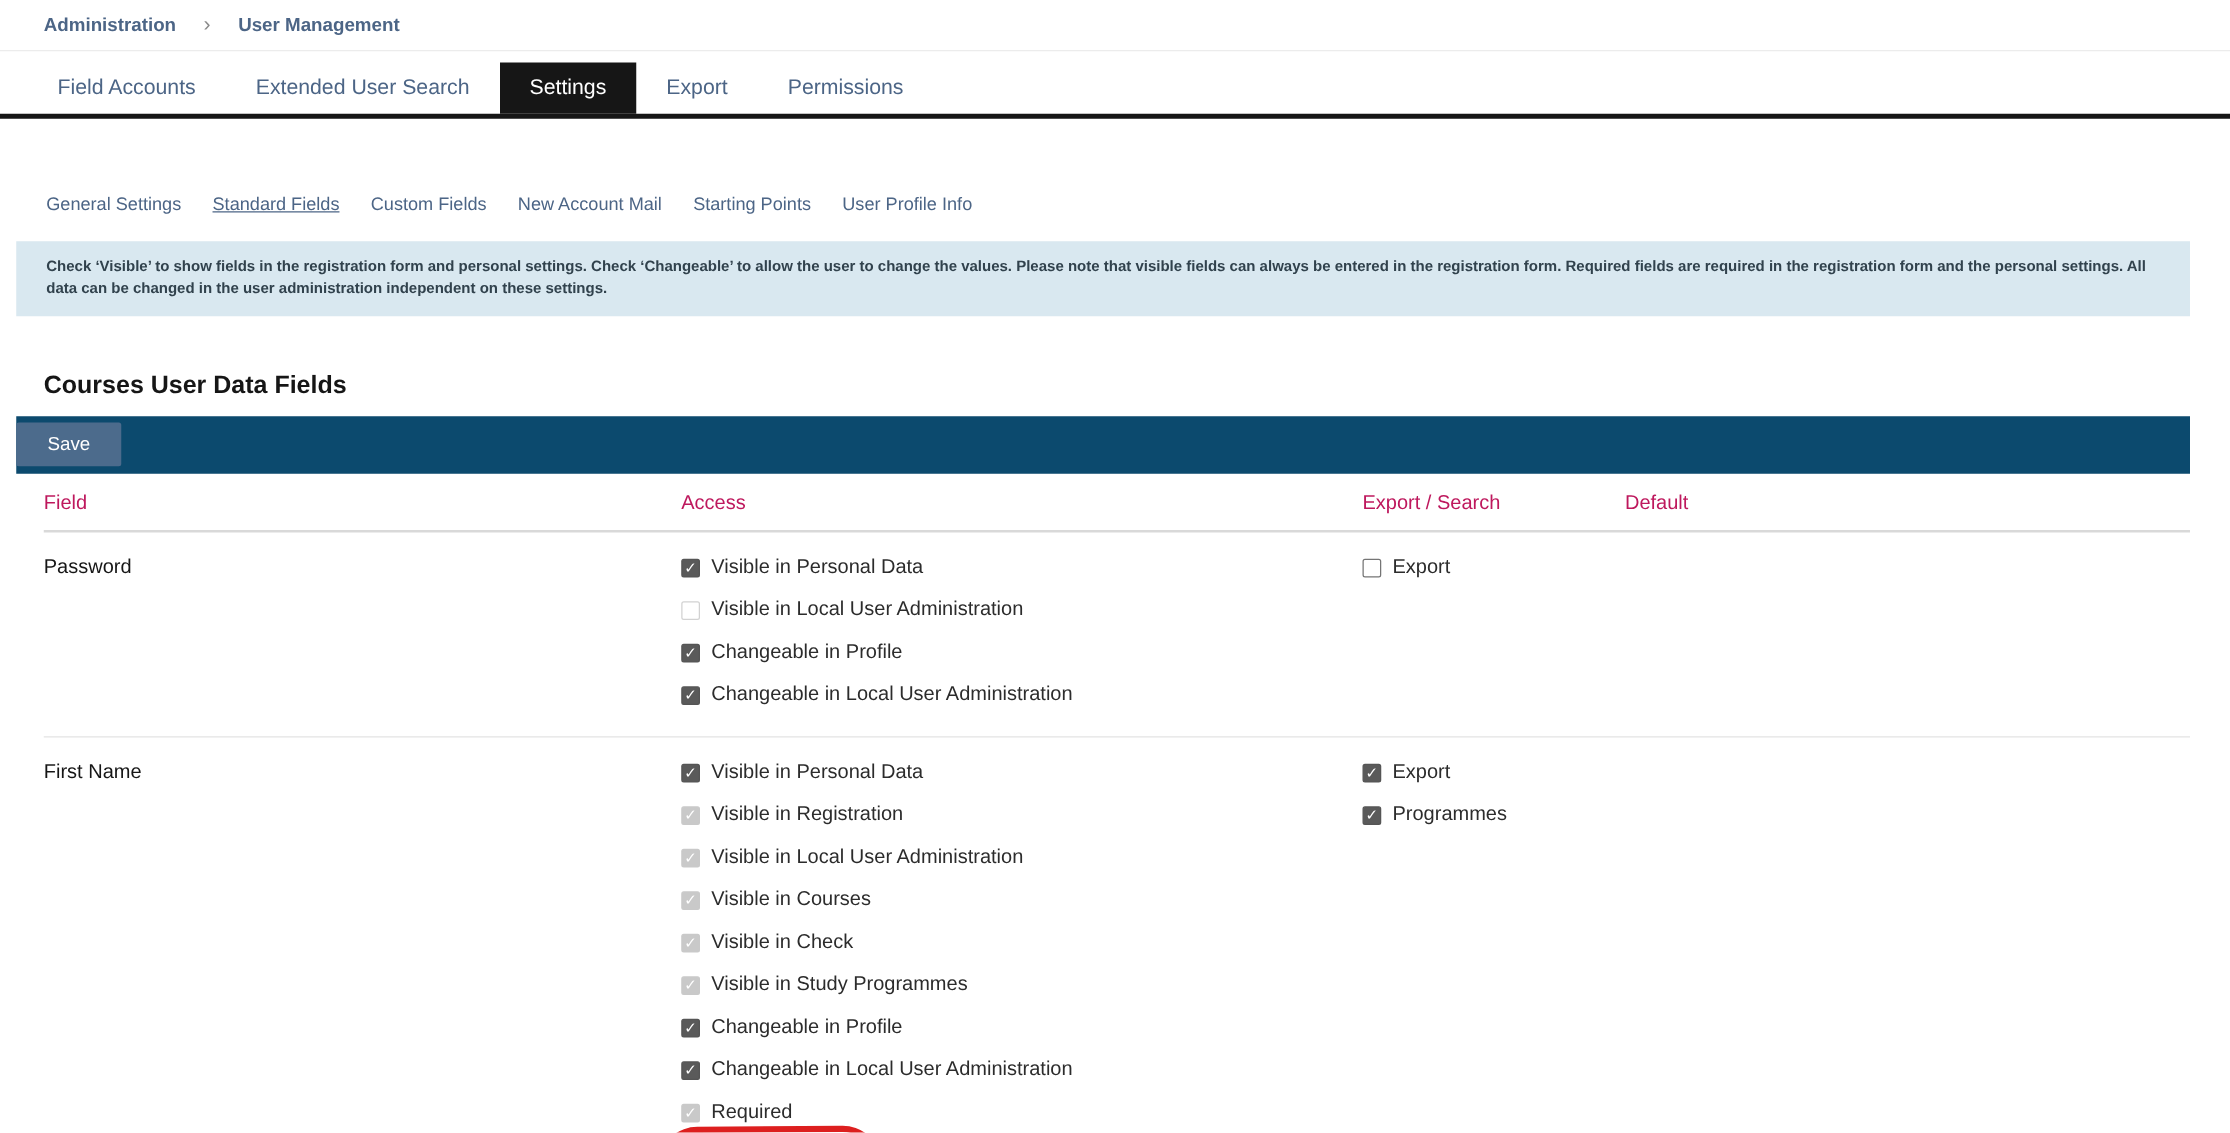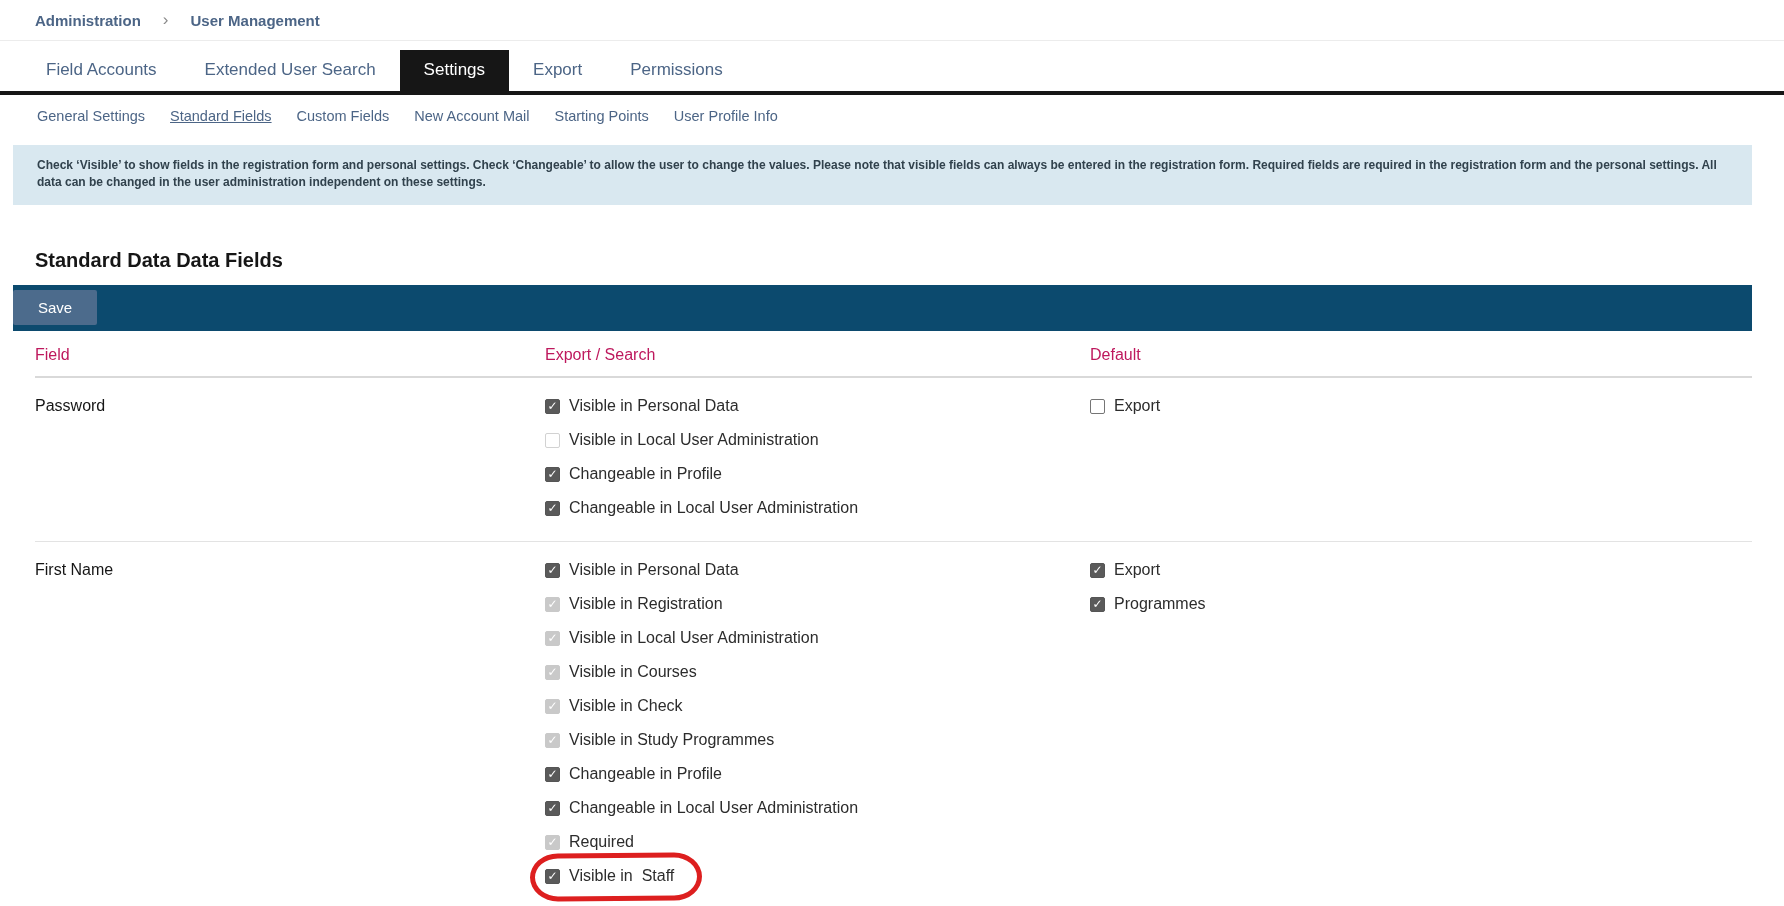--- a/index.html
+++ b/index.html
@@ -11,21 +11,21 @@
     border-bottom:1px solid #ececec; }
   .crumb-link { color:#4c6586; font-size:15px; font-weight:700; text-decoration:none; cursor:pointer; }
   .crumb-sep { color:#8a8a8a; font-size:17px; margin:0 22px; font-weight:400; }
 
   
   .tab-bar { margin-top:9px; padding-left:22px; border-bottom:4px solid #161616; display:flex; }
   .tab { font-size:17px; color:#4c6586; padding:10px 24px 11px; cursor:pointer; }
   .tab.active { background:#161616; color:#ffffff; }
 
   
-  .subtab-bar { padding:13px 0 0 37px; display:flex; gap:25px; }
+  .subtab-bar { padding:13px 0 0 37px; display:flex; gap:25px;margin-top:48px; }
   .subtab { font-size:14.5px; color:#4c6586; cursor:pointer; }
   .subtab.active { text-decoration:underline; }
 
   
   .info-box { margin:21px 32px 0 13px; background:#d9e8f0; padding:12px 24px 13px;
     font-size:12px; line-height:1.45; color:#31424d;font-weight:bold; }
 
   
   .page-title { margin:44px 0 0 35px; font-size:20px; font-weight:700; color:#161616; }
 
@@ -81,29 +81,30 @@
     <a class="subtab">General Settings</a>
     <a class="subtab active">Standard Fields</a>
     <a class="subtab">Custom Fields</a>
     <a class="subtab">New Account Mail</a>
     <a class="subtab">Starting Points</a>
     <a class="subtab">User Profile Info</a>
   </nav>
 
 <div class="info-box">Check ‘Visible’ to show fields in the registration form and personal settings. Check ‘Changeable’ to allow the user to change the values. Please note that visible fields can always be entered in the registration form. Required fields are required in the registration form and the personal settings. All data can be changed in the user administration independent on these settings.</div>
 
-<h1 class="page-title">Standard Data Data Fields</h1>
+<h1 class="page-title">Courses User Data Fields</h1>
 
 <div class="toolbar">
   <button class="save-btn">Save</button>
 </div>
 
 <div class="ftable">
   <div class="trow thead">
     <div>Field</div>
+    <div>Access</div>
     <div>Export / Search</div>
     <div>Default</div>
   </div>
   <div id="table-body">
       <div class="trow tbody-row">
         <div class="field-label">Password</div>
         <div>
           <label class="cb-item">
             <span class="cb checked">✓</span>
             <span class="cb-label">Visible in Personal Data</span>

